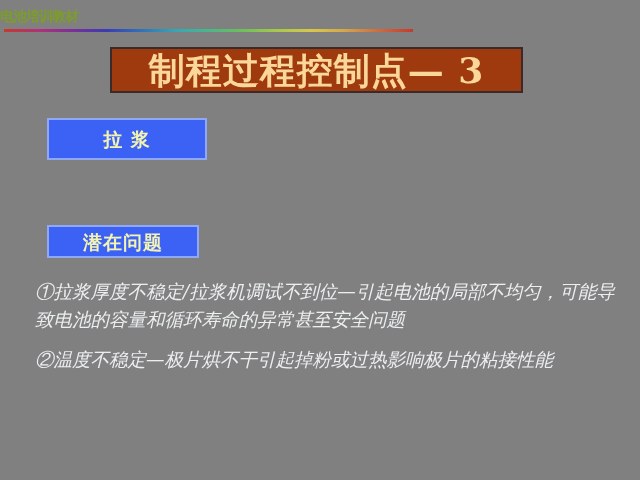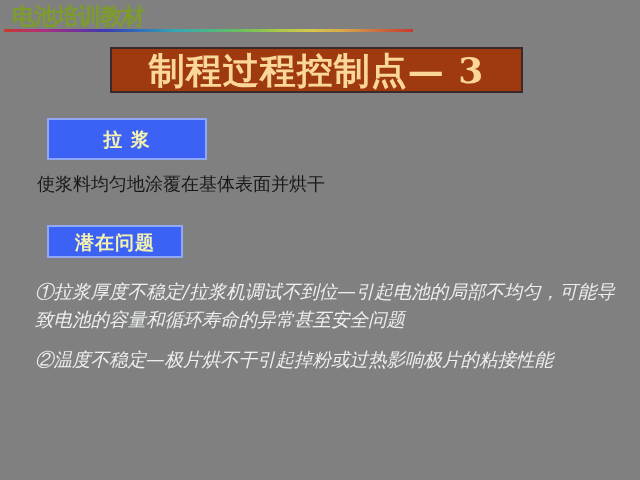--- a/index.html
+++ b/index.html
@@ -16,24 +16,24 @@
   #slide {
     position: relative;
     width: 640px;
     height: 480px;
     background: #808080;
   }
 
   
   #header-text {
     position: absolute;
-    left: 12px;
+    left: 0;
     top: 6px;
     font-family: "DejaVu Serif", "Liberation Serif", serif;
-    font-size: 23px;
+    font-size: 14px;
     font-weight: 700;
     letter-spacing: -1px;
     color: #7d9c2c;
     line-height: 20px;
     white-space: nowrap;
   }
 
   #rainbow-rule {
     position: absolute;
     left: 4px;
@@ -101,21 +101,21 @@
   }
   #box-laJiang {
     left: 47px;
     top: 118px;
     width: 160px;
     height: 42px;
   }
   #box-qianZai {
     left: 47px;
     top: 225px;
-    width: 136px;
+    width: 152px;
     height: 33px;
   }
 
   
   #desc-text {
     position: absolute;
     left: 37px;
     top: 172px;
     font-family: "DejaVu Serif", "Liberation Serif", serif;
     font-size: 18px;
@@ -153,21 +153,20 @@
   <div id="rainbow-rule"></div>
 
   <div id="title-box">
     <span id="title-text">制程过程控制点— 3</span>
   </div>
 
   <div id="box-laJiang" class="blue-box">
     <span class="blue-label">拉 浆</span>
   </div>
 
-  <div id="desc-text">使浆料均匀地涂覆在基体表面并烘干</div>
 
   <div id="box-qianZai" class="blue-box">
     <span class="blue-label">潜在问题</span>
   </div>
 
   <div id="issues">
     <p class="issue-para">①拉浆厚度不稳定/拉浆机调试不到位—引起电池的局部不均匀，可能导致电池的容量和循环寿命的异常甚至安全问题</p>
     <p class="issue-para">②温度不稳定—极片烘不干引起掉粉或过热影响极片的粘接性能</p>
   </div>
 

